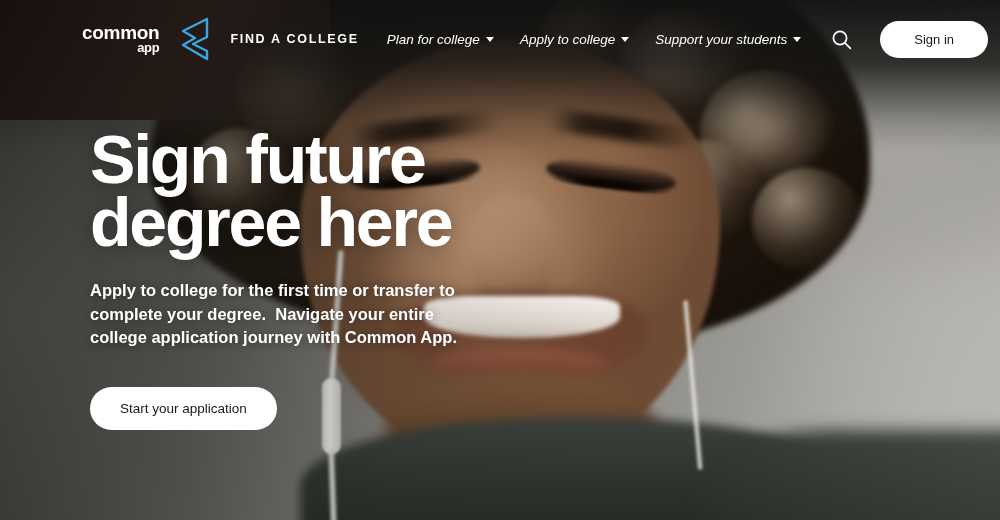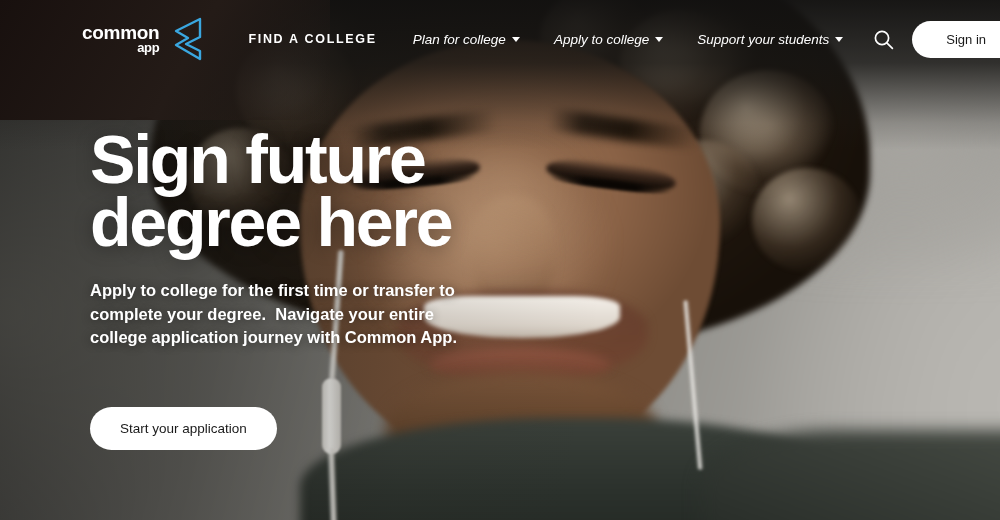--- a/index.html
+++ b/index.html
@@ -183,47 +183,47 @@
     position:absolute; inset:0;
     background:linear-gradient(95deg, rgba(24,24,22,.58) 0%, rgba(30,30,27,.40) 22%, rgba(40,40,36,.10) 42%, rgba(0,0,0,0) 60%);
   }
 
   
   #navbar {
     position:absolute; left:0; top:0; width:100%; height:78px;
     display:flex; align-items:center; padding:0 24px 0 82px;
     z-index:30;
   }
-  .logo { display:flex; align-items:center; gap:7px; cursor:pointer; }
+  .logo { display:flex; align-items:center; gap:14px; cursor:pointer; }
   .logo-words {
     display:flex; flex-direction:column; align-items:flex-end;
     line-height:.93; color:#fff; font-weight:700; letter-spacing:-.3px;
   }
   .logo-l1 { font-size:19px; }
   .logo-l2 { font-size:13px; }
   .logo-mark { width:38px; height:44px; display:block; }
 
-  .nav-links { display:flex; align-items:center; margin-left:44px; gap:8px; }
+  .nav-links { display:flex; align-items:center; margin-left:19px; gap:0; }
   .nav-find {
     color:#fff; font-size:12.5px; font-weight:700;
     letter-spacing:1.7px; cursor:pointer; white-space:nowrap;
     margin-right:28px;
   }
   .nav-item {
     display:flex; align-items:center; gap:6px;
     color:#fff; font-size:13.5px; cursor:pointer;
     white-space:nowrap; margin-right:26px;font-style:italic;
   }
   .caret {
     width:0; height:0;
     border-left:4px solid transparent; border-right:4px solid transparent;
     border-top:5px solid #fff; display:block;
   }
 
-  .nav-right { margin-left:auto; display:flex; align-items:center; gap:14px; }
+  .nav-right { margin-left:auto; display:flex; align-items:center; gap:24px; }
   .search-btn { cursor:pointer; display:flex; align-items:center; padding:4px; }
   .btn-signin {
     background:#fff; color:#1a1a1a; border:none;
     font-family:inherit; font-size:13px;
     padding:11px 34px; border-radius:22px; cursor:pointer;
     white-space:nowrap;
   }
 
   
   #hero-copy {
@@ -235,21 +235,21 @@
     text-shadow:0 2px 18px rgba(0,0,0,.34);
   }
   .subcopy {
     color:#fff; font-size:16.5px; line-height:1.42;
     margin-top:26px; width:400px;
     text-shadow:0 1px 10px rgba(0,0,0,.45);
     white-space:pre-wrap;
     font-weight:bold;
   }
   .btn-start {
-    margin-top:58px;
+    margin-top:38px;
     background:#fff; color:#1a1a1a; border:none;
     font-family:inherit; font-size:13.5px;
     padding:14px 30px; border-radius:26px; cursor:pointer;
   }
 </style>
 </head>
 <body>
 
 <div id="hero">
   <div class="bg-base"></div>

